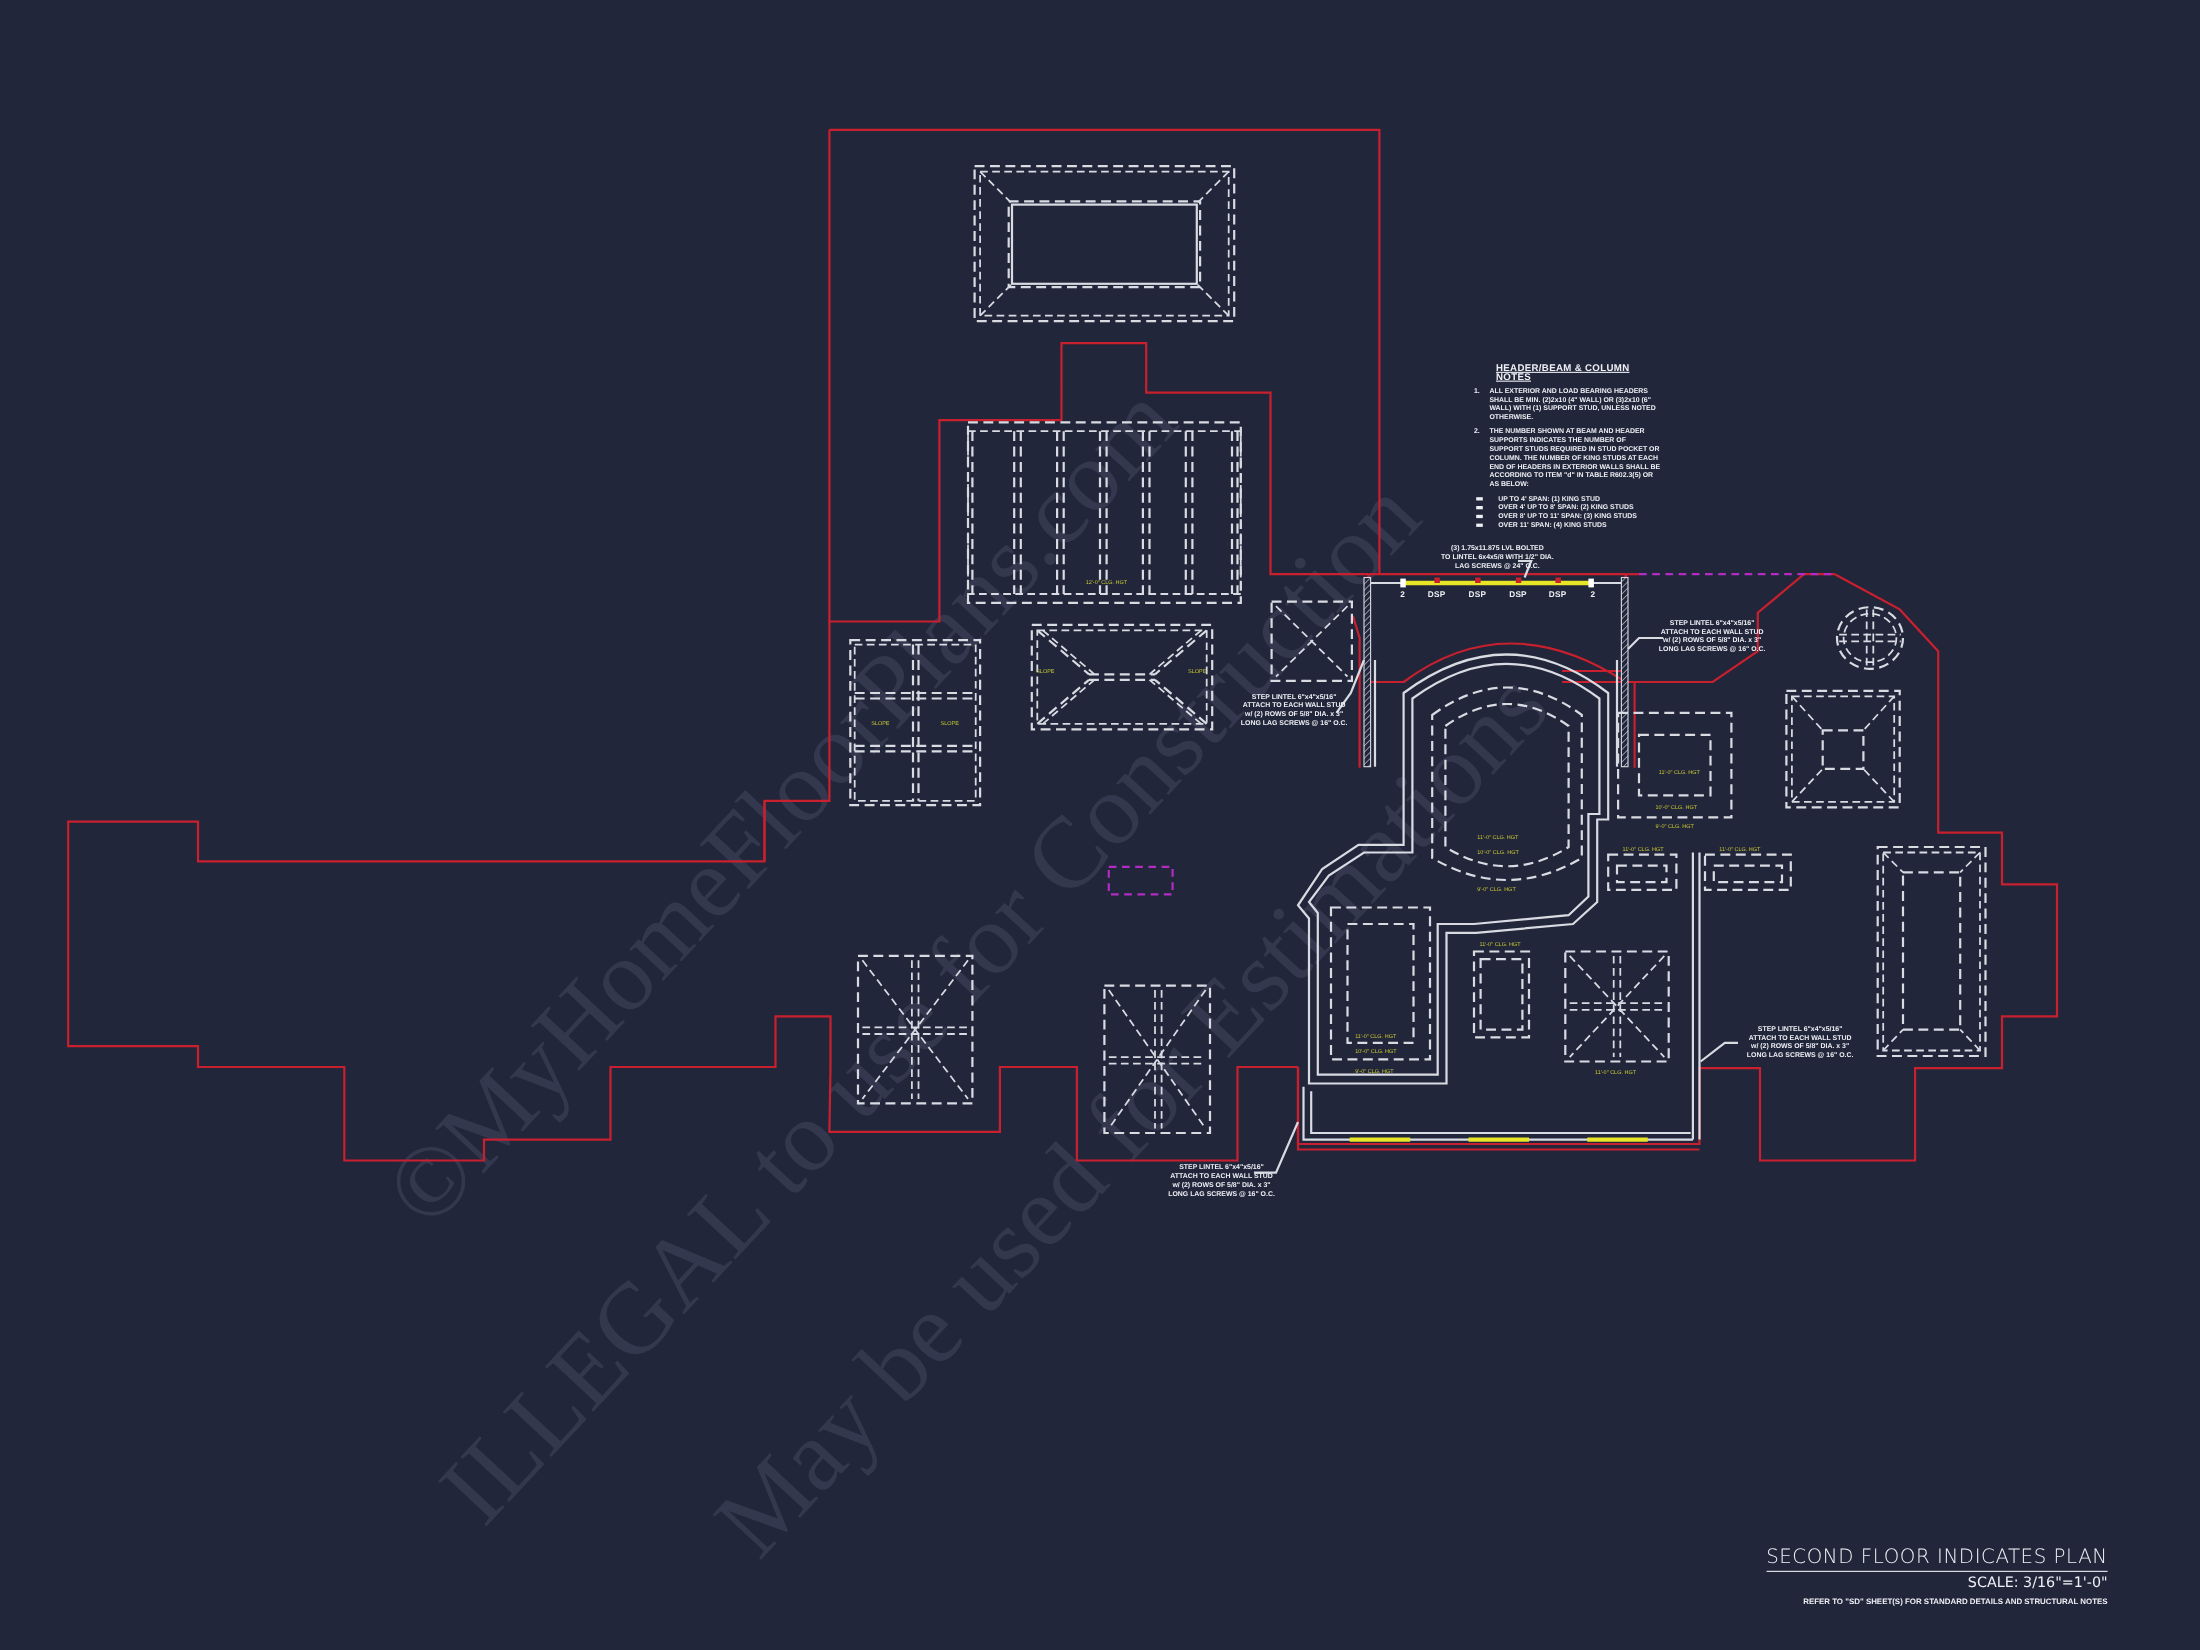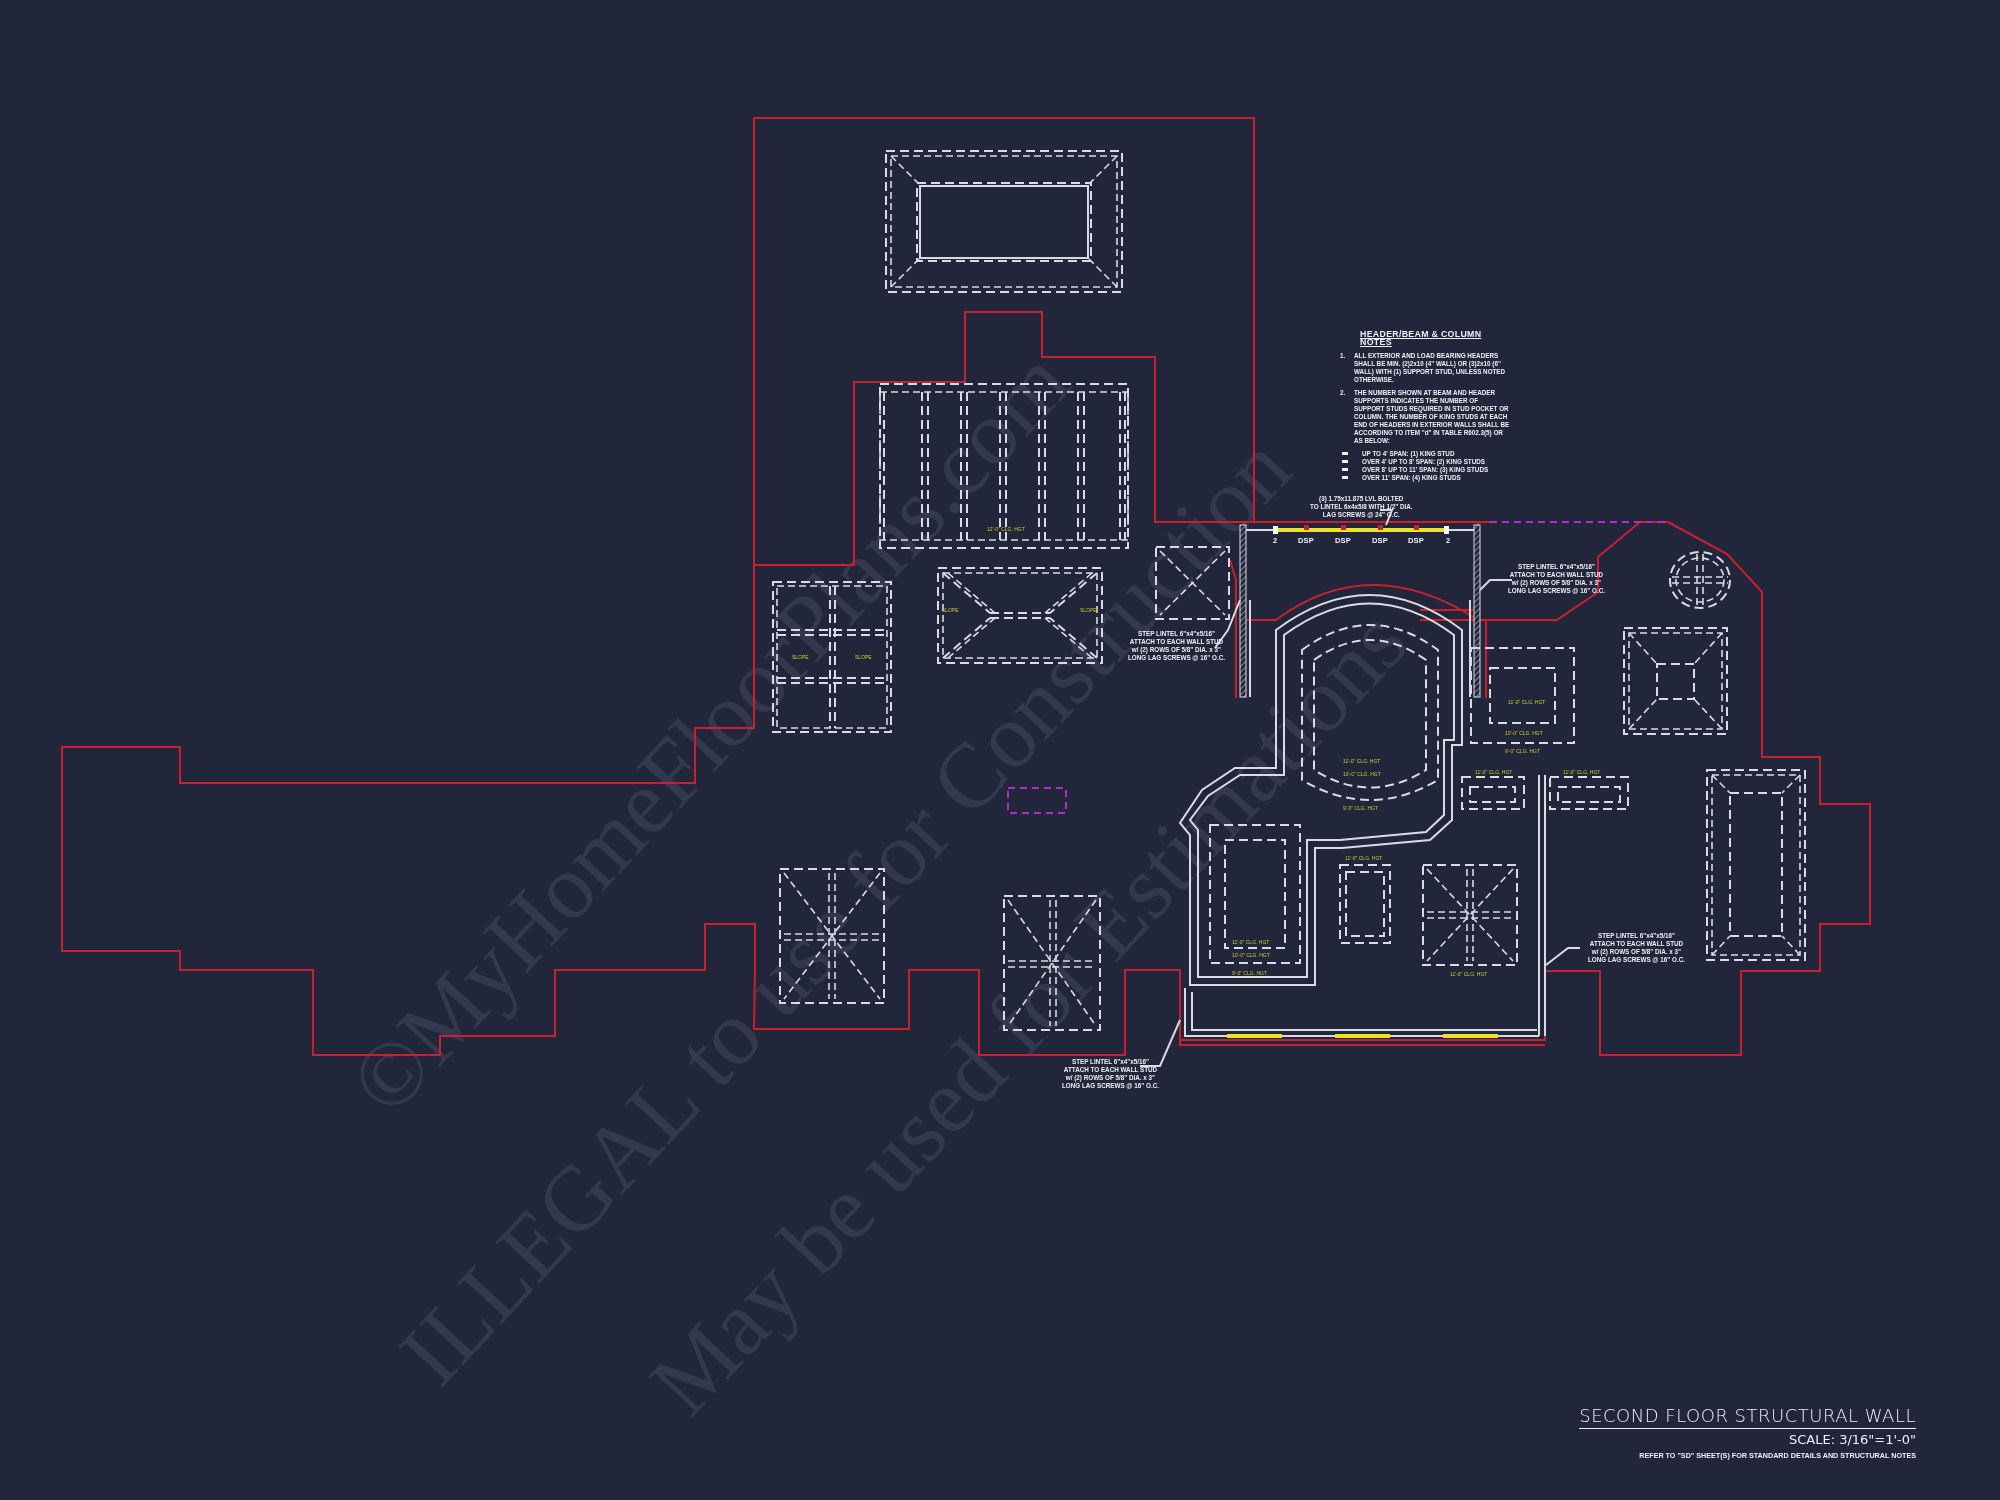--- a/index.html
+++ b/index.html
@@ -326,16 +326,16 @@
   <div>LONG LAG SCREWS @ 16" O.C.</div>
 </div>
 <div class="callout" style="left:1062px; top:1058px;">
   <div>STEP LINTEL 6"x4"x5/16"</div>
   <div>ATTACH TO EACH WALL STUD</div>
   <div>w/ (2) ROWS OF 5/8" DIA. x 3"</div>
   <div>LONG LAG SCREWS @ 16" O.C.</div>
 </div>
 
 <div class="title-block">
-  <div class="main">SECOND FLOOR STRUCTURAL WALL</div>
+  <div class="main">SECOND FLOOR INDICATES PLAN</div>
   <div class="scale">SCALE: 3/16"=1'-0"</div>
   <div class="ref">REFER TO "SD" SHEET(S) FOR STANDARD DETAILS AND STRUCTURAL NOTES</div>
 </div>
 
 </body></html>

